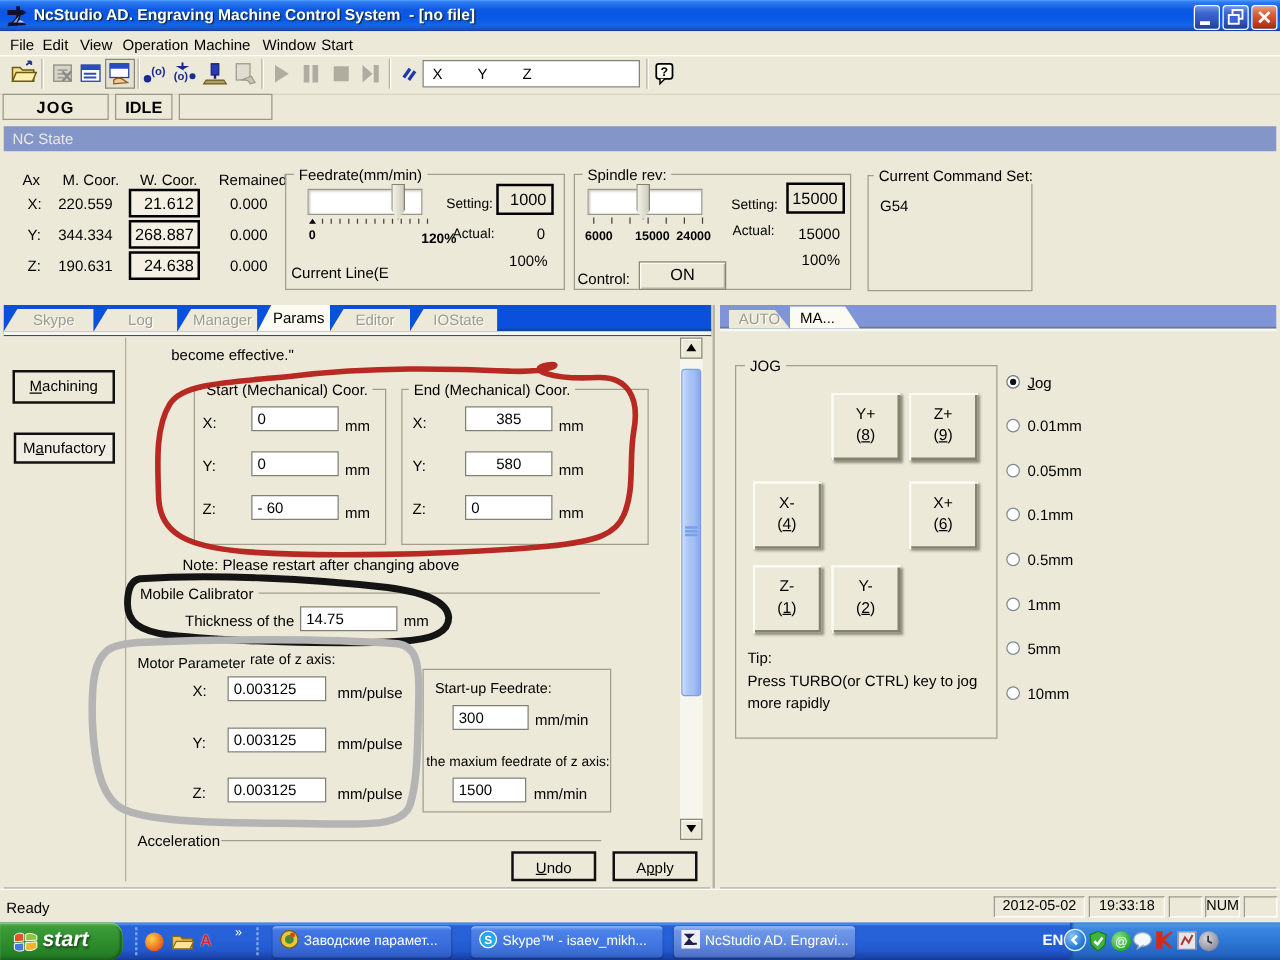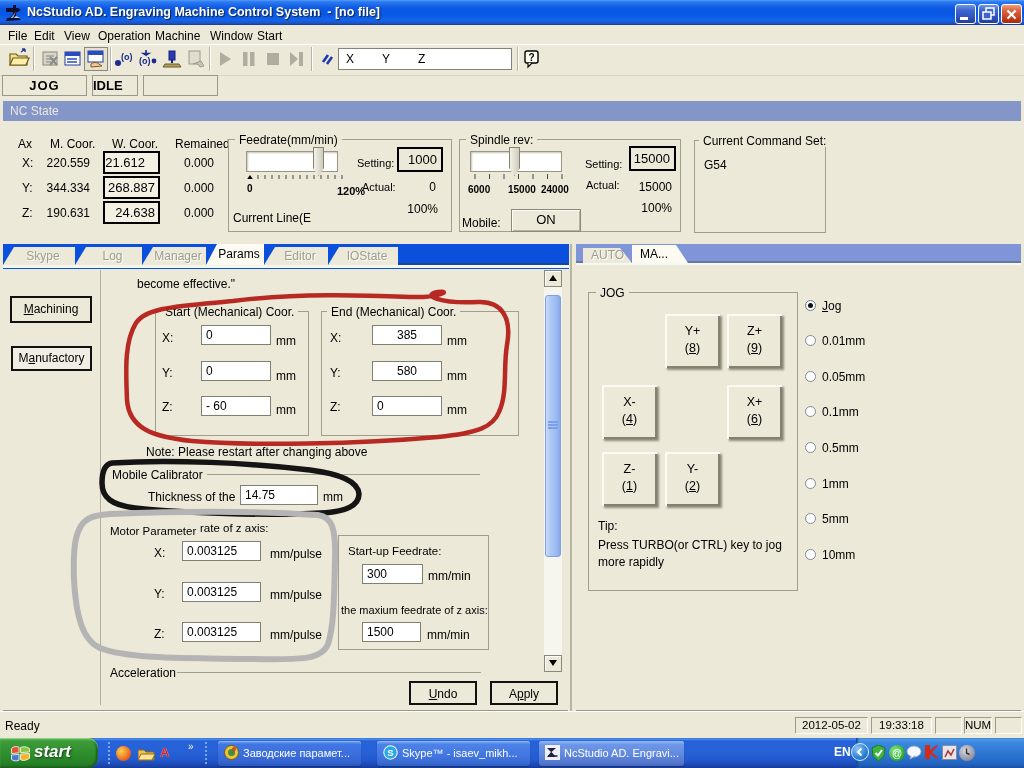--- a/index.html
+++ b/index.html
@@ -66,21 +66,21 @@
 <div class="ab" style="left:522px;top:49px;width:22px;height:21px;">
 <svg width="22" height="21" viewBox="0 0 22 21">
       <rect x="3" y="2" width="13" height="12" rx="2" fill="#fffef2" stroke="#000" stroke-width="1.4"></rect>
 <path d="M6 14 L6 18 L10 14" fill="#fffef2" stroke="#000" stroke-width="1.2"></path>
 <text x="9.5" y="12" font-size="10" font-weight="bold" text-anchor="middle" fill="#000">?</text>
     </svg></div>
 
 <div class="ab" style="left:2px;top:75px;width:85px;height:21px;border:1px solid #9b988a;box-sizing:border-box;
  font-weight:bold;font-size:13px;text-align:center;line-height:20px;letter-spacing:1px;">JOG</div>
 <div class="ab" style="left:92px;top:75px;width:46px;height:21px;border:1px solid #9b988a;box-sizing:border-box;
- font-weight:bold;font-size:13px;line-height:20px;">IDLE</div>
+ font-weight:bold;font-size:13px;text-align:center;line-height:20px;">IDLE</div>
 <div class="ab" style="left:143px;top:75px;width:75px;height:21px;border:1px solid #9b988a;box-sizing:border-box;"></div>
 
 <div class="ab" style="left:3px;top:101px;width:1018px;height:20px;background:#8495c8;"></div>
 <div class="ab" style="left:10px;top:104px;font-size:12px;color:#e9e9e2;">NC State</div>
 
 <div id="coords"></div>
 
 <div id="groups"></div>
 
 <div class="ab" style="left:8px;top:48px;width:22px;height:22px;">
@@ -156,21 +156,21 @@
       <path d="M8 14 L13 7 M12 16 L17 9" stroke="#2038b0" stroke-width="2.6"></path>
     </svg></div>
 <div class="ab" style="left:517px;top:47px;width:1px;height:24px;background:#b8b5a4;box-shadow:1px 0 0 #fff;"></div>
 
 <div class="ab t13" style="left:18px;top:137px;">Ax</div>
 <div class="ab t13" style="left:50px;top:137px;">M. Coor.</div>
 <div class="ab t13" style="left:112px;top:137px;">W. Coor.</div>
 <div class="ab t13" style="left:175px;top:137px;">Remained</div>
 <div class="ab t13" style="left:22px;top:156px;">X:</div>
 <div class="ab t13" style="left:46px;top:156px;width:44px;text-align:right;">220.559</div>
-<div class="bbox" style="left:103px;top:151px;width:57px;height:23px;background:#f4f1e4;text-align:right;line-height:19px;padding-right:13px;">21.612</div>
+<div class="bbox" style="left:103px;top:151px;width:57px;height:23px;background:#f4f1e4;text-align:right;line-height:19px;padding-right:3px;">21.612</div>
 <div class="ab t13" style="left:170px;top:156px;width:44px;text-align:right;">0.000</div>
 <div class="ab t13" style="left:22px;top:181px;">Y:</div>
 <div class="ab t13" style="left:46px;top:181px;width:44px;text-align:right;">344.334</div>
 <div class="bbox" style="left:103px;top:176px;width:57px;height:23px;background:#f4f1e4;text-align:right;line-height:19px;padding-right:3px;">268.887</div>
 <div class="ab t13" style="left:170px;top:181px;width:44px;text-align:right;">0.000</div>
 <div class="ab t13" style="left:22px;top:206px;">Z:</div>
 <div class="ab t13" style="left:46px;top:206px;width:44px;text-align:right;">190.631</div>
 <div class="bbox" style="left:103px;top:201px;width:57px;height:23px;background:#f4f1e4;text-align:right;line-height:19px;padding-right:3px;">24.638</div>
 <div class="ab t13" style="left:170px;top:206px;width:44px;text-align:right;">0.000</div>
 
@@ -209,21 +209,21 @@
     </g>
   </svg>
 <div class="ab" style="left:468px;top:184px;font-size:10px;font-weight:bold;">6000</div>
 <div class="ab" style="left:508px;top:184px;font-size:10px;font-weight:bold;">15000</div>
 <div class="ab" style="left:541px;top:184px;font-size:10px;font-weight:bold;">24000</div>
 <div class="ab" style="left:585px;top:158px;font-size:11px;">Setting:</div>
 <div class="bbox" style="left:629px;top:146px;width:47px;height:25px;text-align:right;line-height:21px;padding-right:4px;">15000</div>
 <div class="ab" style="left:586px;top:179px;font-size:11px;">Actual:</div>
 <div class="ab t13" style="left:632px;top:180px;width:40px;text-align:right;">15000</div>
 <div class="ab t13" style="left:632px;top:201px;width:40px;text-align:right;">100%</div>
-<div class="ab t13" style="left:462px;top:216px;">Mobile:</div>
+<div class="ab t13" style="left:462px;top:216px;">Control:</div>
 <div class="ab" style="left:511px;top:209px;width:68px;height:21px;background:#ECE9D8;border:1px solid #8a887a;
  box-shadow:inset 1px 1px 0 #fffef6,inset -1px -1px 0 #b6b3a2;font-size:13px;text-align:center;line-height:20px;">ON</div>
 
 <div class="gbox" style="left:694px;top:140px;width:130px;height:91px;">
  <div class="glabel" style="left:4px;">Current Command Set:</div>
   </div>
 <div class="ab t13" style="left:704px;top:158px;">G54</div>
 
 <div class="ab" style="left:3px;top:244px;width:566px;height:25px;background:#0b50dc;"></div>
 <div class="ab" style="left:3px;top:263px;width:566px;height:2px;background:#16478f;"></div>

